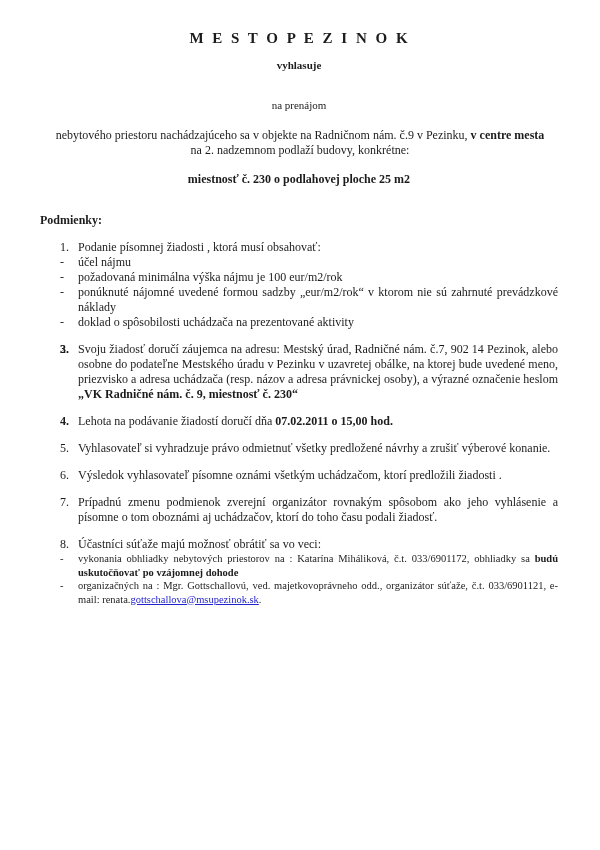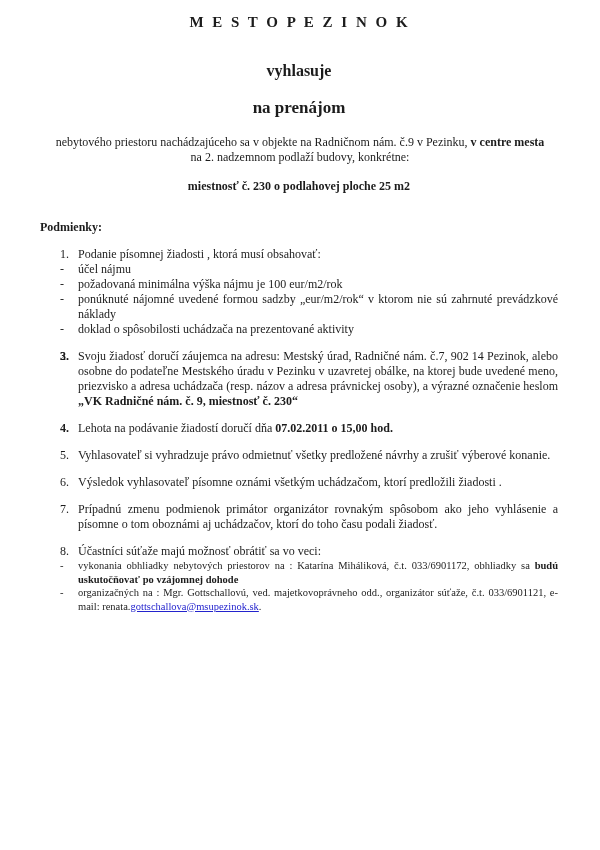--- a/index.html
+++ b/index.html
@@ -7,37 +7,37 @@
     background: #ffffff;
     font-family: "Liberation Serif", "DejaVu Serif", serif;
     color: #1c1c1c;
     -webkit-font-smoothing: antialiased;
   }
   .page {
     position: relative;
     width: 600px;
     height: 675px;
     background: #ffffff;
-    padding: 12px 42px 0 40px;
+    padding: 28px 42px 0 40px;
     box-sizing: border-box;
     overflow: hidden;
   }
   .center { text-align: center; }
   .bold { font-weight: bold; }
 
   .title {
     font-size: 15px;
     font-weight: bold;
     letter-spacing: 1px;
     word-spacing: 3px;
     margin-top: 2px;
   }
-  .announce { font-size: 16px; font-weight: bold; margin-top: 31px; }
+  .announce { font-size: 11px; font-weight: bold; margin-top: 12px; }
   .procedure { font-size: 13.5px; font-weight: bold; margin-top: 18px; }
-  .lease { font-size: 17px; font-weight: bold; margin-top: 18px; }
+  .lease { font-size: 11px; font-weight: normal; margin-top: 28px; }
 
   .intro {
     font-size: 12px;
     line-height: 15px;
     margin: 17px -16px 0 -14px;
   }
   .intro .l1 { white-space: nowrap; }
 
   .subject { font-size: 12px; font-weight: bold; margin-top: 14px; }
   .conditions-heading { font-size: 12px; font-weight: bold; margin-top: 26px; }
@@ -140,21 +140,21 @@
     <span>Vyhlasovateľ si vyhradzuje právo odmietnuť všetky predložené návrhy a zrušiť výberové konanie.</span>
   </div>
 
   <div class="item">
     <span class="num">6.</span>
     <span>Výsledok vyhlasovateľ písomne oznámi všetkým uchádzačom, ktorí predložili žiadosti .</span>
   </div>
 
   <div class="item">
     <span class="num">7.</span>
-    <span>Prípadnú zmenu podmienok primátor organizátor rovnakým spôsobom ako jeho vyhlásenie a písomne o tom oboznámi aj uchádzačov, ktorí do toho času podali žiadosť.</span>
+    <span>Prípadnú zmenu podmienok zverejní organizátor rovnakým spôsobom ako jeho vyhlásenie a písomne o tom oboznámi aj uchádzačov, ktorí do toho času podali žiadosť.</span>
   </div>
 
   <div class="item">
     <span class="num">8.</span>
     <span>Účastníci súťaže majú možnosť obrátiť sa vo veci:</span>
   </div>
   <div class="bullet small">
     <span class="dash">-</span>
     <span>vykonania obhliadky nebytových priestorov na : Katarína Miháliková, č.t. 033/6901172,  obhliadky sa </span><span class="bold">budú uskutočňovať po vzájomnej dohode</span>
   </div>

